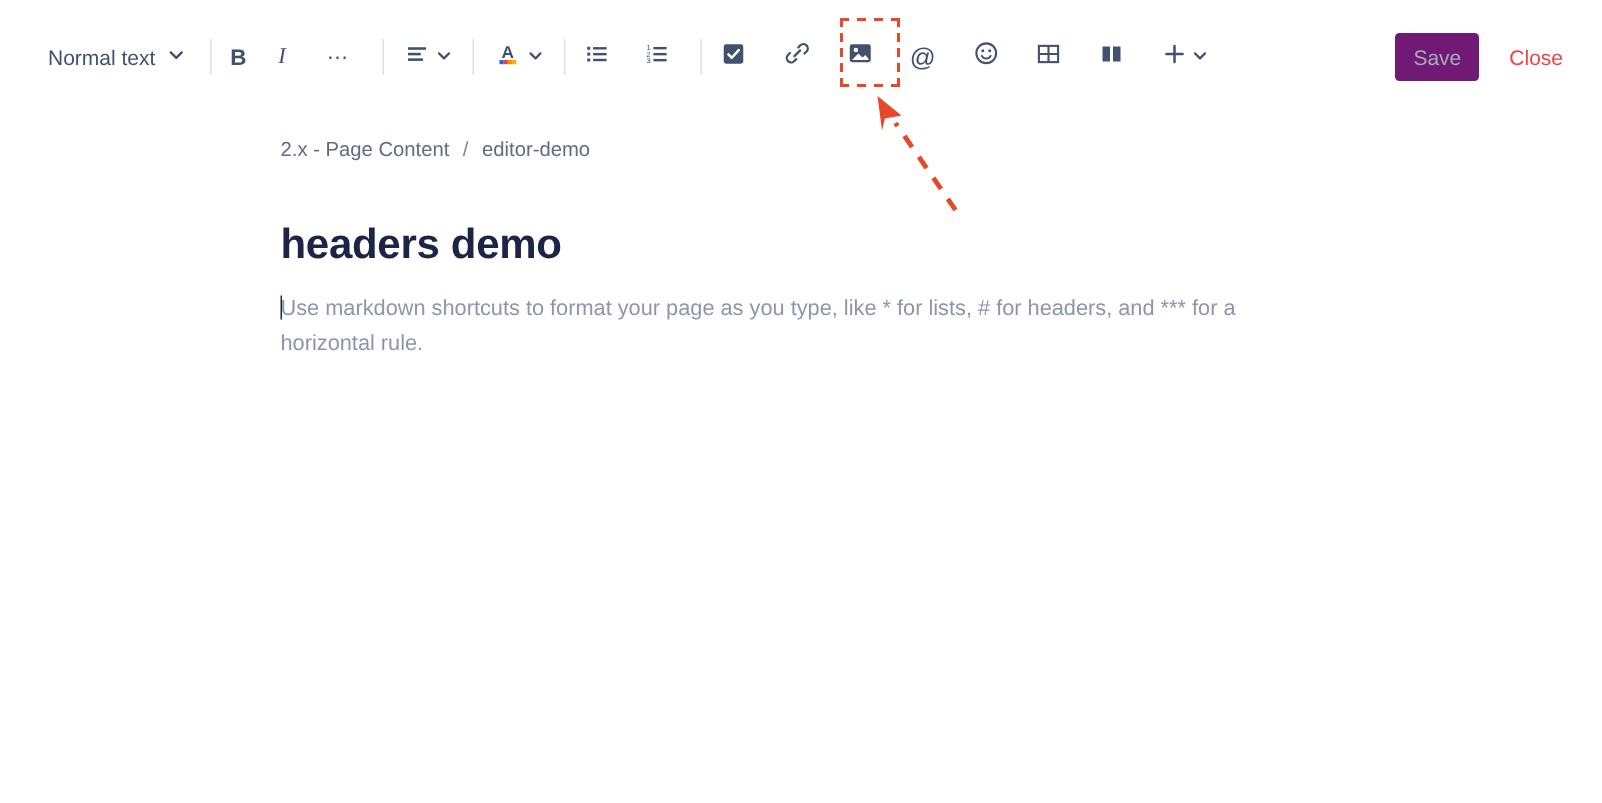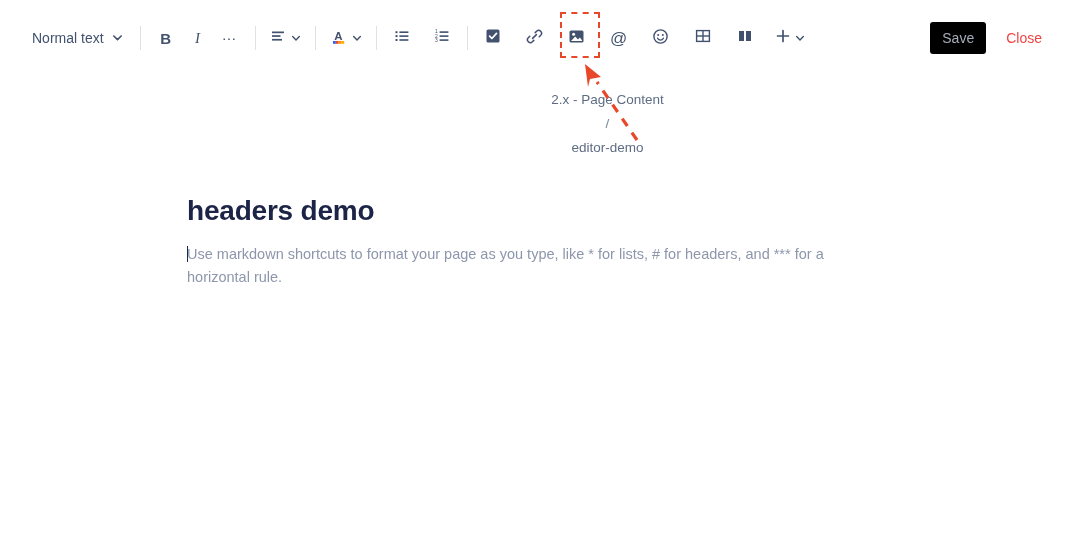--- a/index.html
+++ b/index.html
@@ -35,21 +35,20 @@
     background: #dfe1e6;
     margin: 0 9px;
     flex: none;
   }
   .tb-btn {
     height: 32px;
     min-width: 32px;
     border-radius: 3px;
     display: flex;
     align-items: center;
-    justify-content: center;
     color: #42526e;
     cursor: pointer;
     background: transparent;
     border: none;
     padding: 0 4px;
     box-sizing: border-box;
     flex: none;
   }
   .tb-btn.wide {
     padding: 0 8px 0 10px;
@@ -95,21 +94,21 @@
     color: #42526e;
     line-height: 1;
   }
 
   .spacer { flex: 1 1 auto; }
 
   .save-btn {
     height: 32px;
     padding: 0 12px;
     border-radius: 3px;
-    background: #000000;
+    background: #701a75;
     color: #a5adba;
     font-size: 14px;
     border: none;
     display: flex;
     align-items: center;
     justify-content: center;
     cursor: default;
     font-family: "Liberation Sans", sans-serif;
   }
   .close-link {
@@ -126,21 +125,20 @@
     padding-left: 187px;
     padding-right: 40px;
   }
   .breadcrumb {
     font-size: 13.5px;
     color: #5e6c84;
     margin-top: 16px;
     display: flex;
     align-items: center;
     gap: 9px;
-    flex-direction: column;
   }
   .bc-item { cursor: pointer; }
   .bc-sep { color: #7a869a; }
 
   .page-title {
     font-size: 28px;
     font-weight: bold;
     color: #1d2547;
     margin: 41px 0 0 0;
     letter-spacing: -0.2px;

